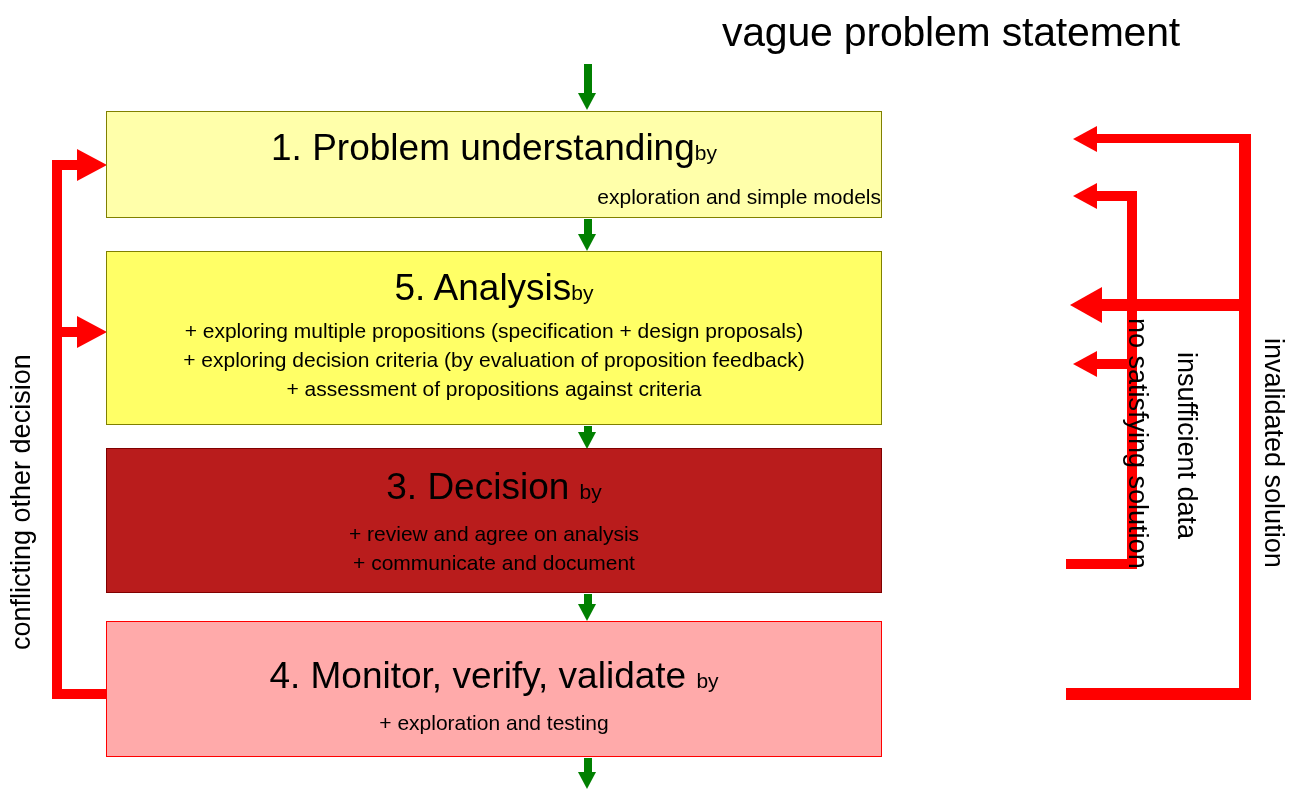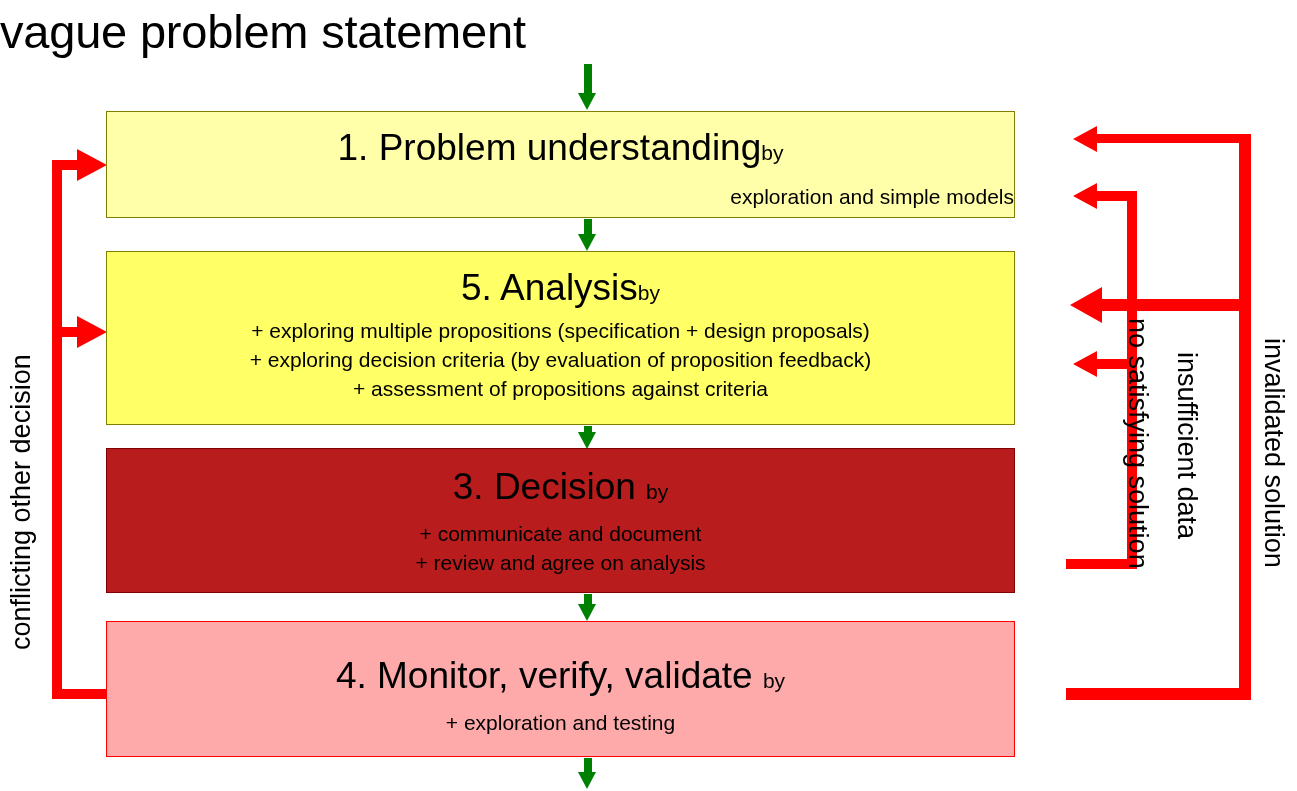--- a/index.html
+++ b/index.html
@@ -18,33 +18,33 @@
     background: #ffffff;
     overflow: hidden;
   }
 
   
   .title {
     position: absolute;
     left: 0;
     top: 8px;
     width: 1180px;
-    text-align: left;
-    font-size: 47px;
+    text-align: right;
+    font-size: 41px;
     line-height: 48px;
     letter-spacing: -0.2px;
     white-space: nowrap;
   }
 
   
   .stage {
     position: absolute;
     box-sizing: border-box;
     left: 106px;
-    width: 909px;
+    width: 776px;
     text-align: center;
   }
   .stage .hd {
     font-size: 37px;
     line-height: 44px;
     white-space: nowrap;
   }
   .stage .hd .by {
     font-size: 21px;
     letter-spacing: 0;
@@ -205,22 +205,22 @@
     </div>
     <div class="sub">+ exploring multiple propositions (specification + design proposals)</div>
     <div class="sub">+ exploring decision criteria (by evaluation of proposition feedback)</div>
     <div class="sub">+ assessment of propositions against criteria</div>
   </div>
 
   <div class="stage stage-3">
     <div class="hd">
       <span>3. Decision</span> <span class="by">by</span>
     </div>
+    <div class="sub">+ review and agree on analysis</div>
     <div class="sub">+ communicate and document</div>
-    <div class="sub">+ review and agree on analysis</div>
   </div>
 
   <div class="stage stage-4">
     <div class="hd">
       <span>4. Monitor, verify, validate</span> <span class="by">by</span>
     </div>
     <div class="sub">+ exploration and testing</div>
   </div>
 
 </div>

